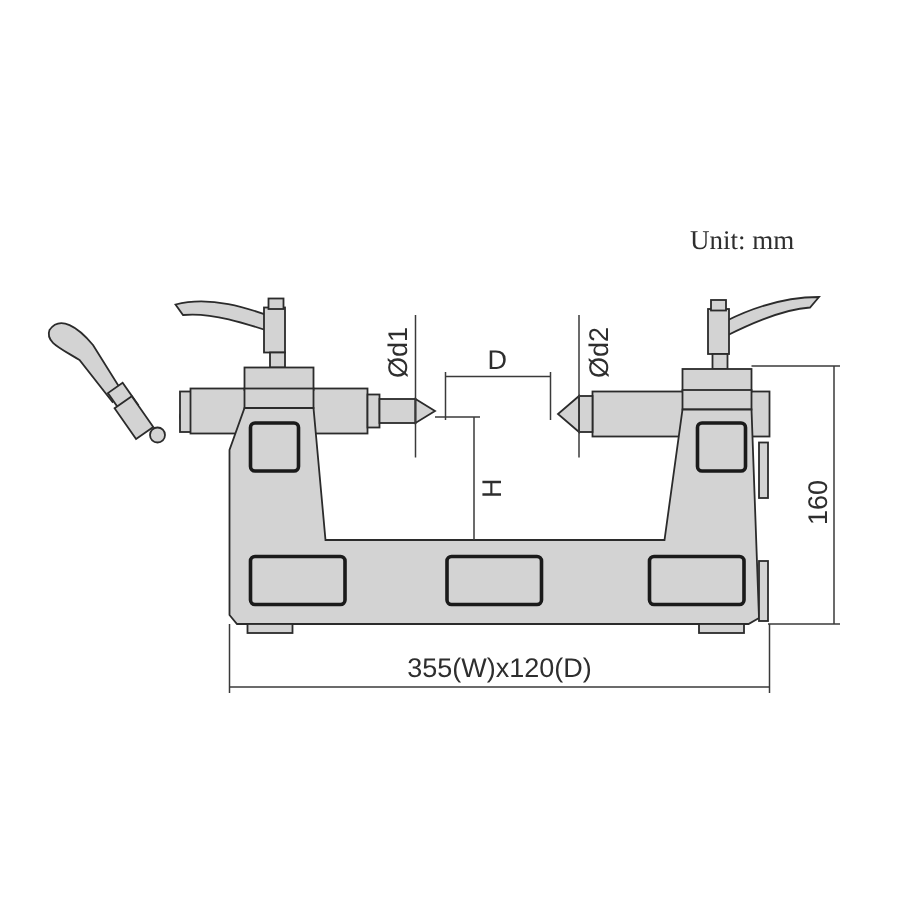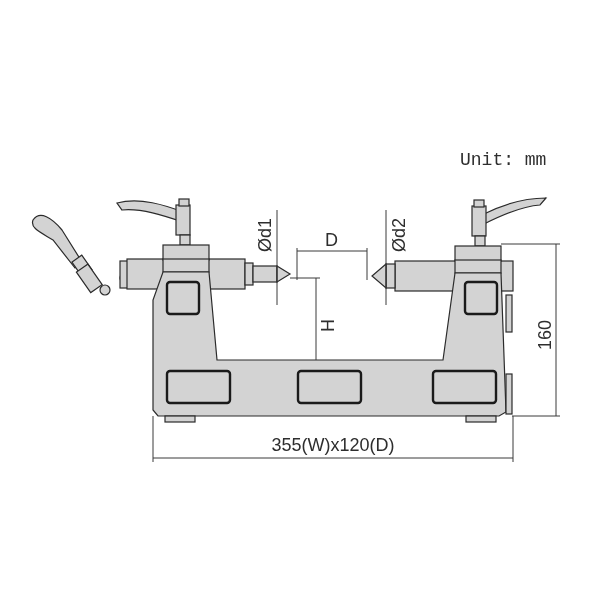--- a/index.html
+++ b/index.html
@@ -2,21 +2,21 @@
 <html><head>
 <meta charset="utf-8">
 <style>
   html, body { margin:0; padding:0; background:#ffffff; }
   body { width:600px; height:600px; overflow:hidden; position:relative; font-family:"Liberation Sans", sans-serif; }
   #drawing { position:absolute; left:0; top:0; width:600px; height:600px; }
   .part { fill:#d3d3d3; stroke:#2b2b2b; stroke-width:1.2; }
   .window { fill:#d3d3d3; stroke:#1a1a1a; stroke-width:2.4; }
   .dim { fill:none; stroke:#3a3a3a; stroke-width:1; }
   .lbl { font-family:"Liberation Sans", sans-serif; fill:#2e2e2e; }
-  #unit-label { position:absolute; left:460px; top:150px; font-size:18px; color:#2e2e2e; font-family:Liberation Mono, monospace; }
+  #unit-label { position:absolute; left:460px; top:150px; font-size:18px; color:#2e2e2e; font-family:Liberation Serif, serif; }
 </style>
 </head>
 <body>
 
 <div id="unit-label">Unit: mm</div>
 
 <svg id="drawing" viewBox="0 0 600 600" xmlns="http://www.w3.org/2000/svg">
 
   <g>
     <path class="part" d="M117,203 C140,197 165,205 186,213 L186,223 C165,216 142,208 122,210 Z"></path>

